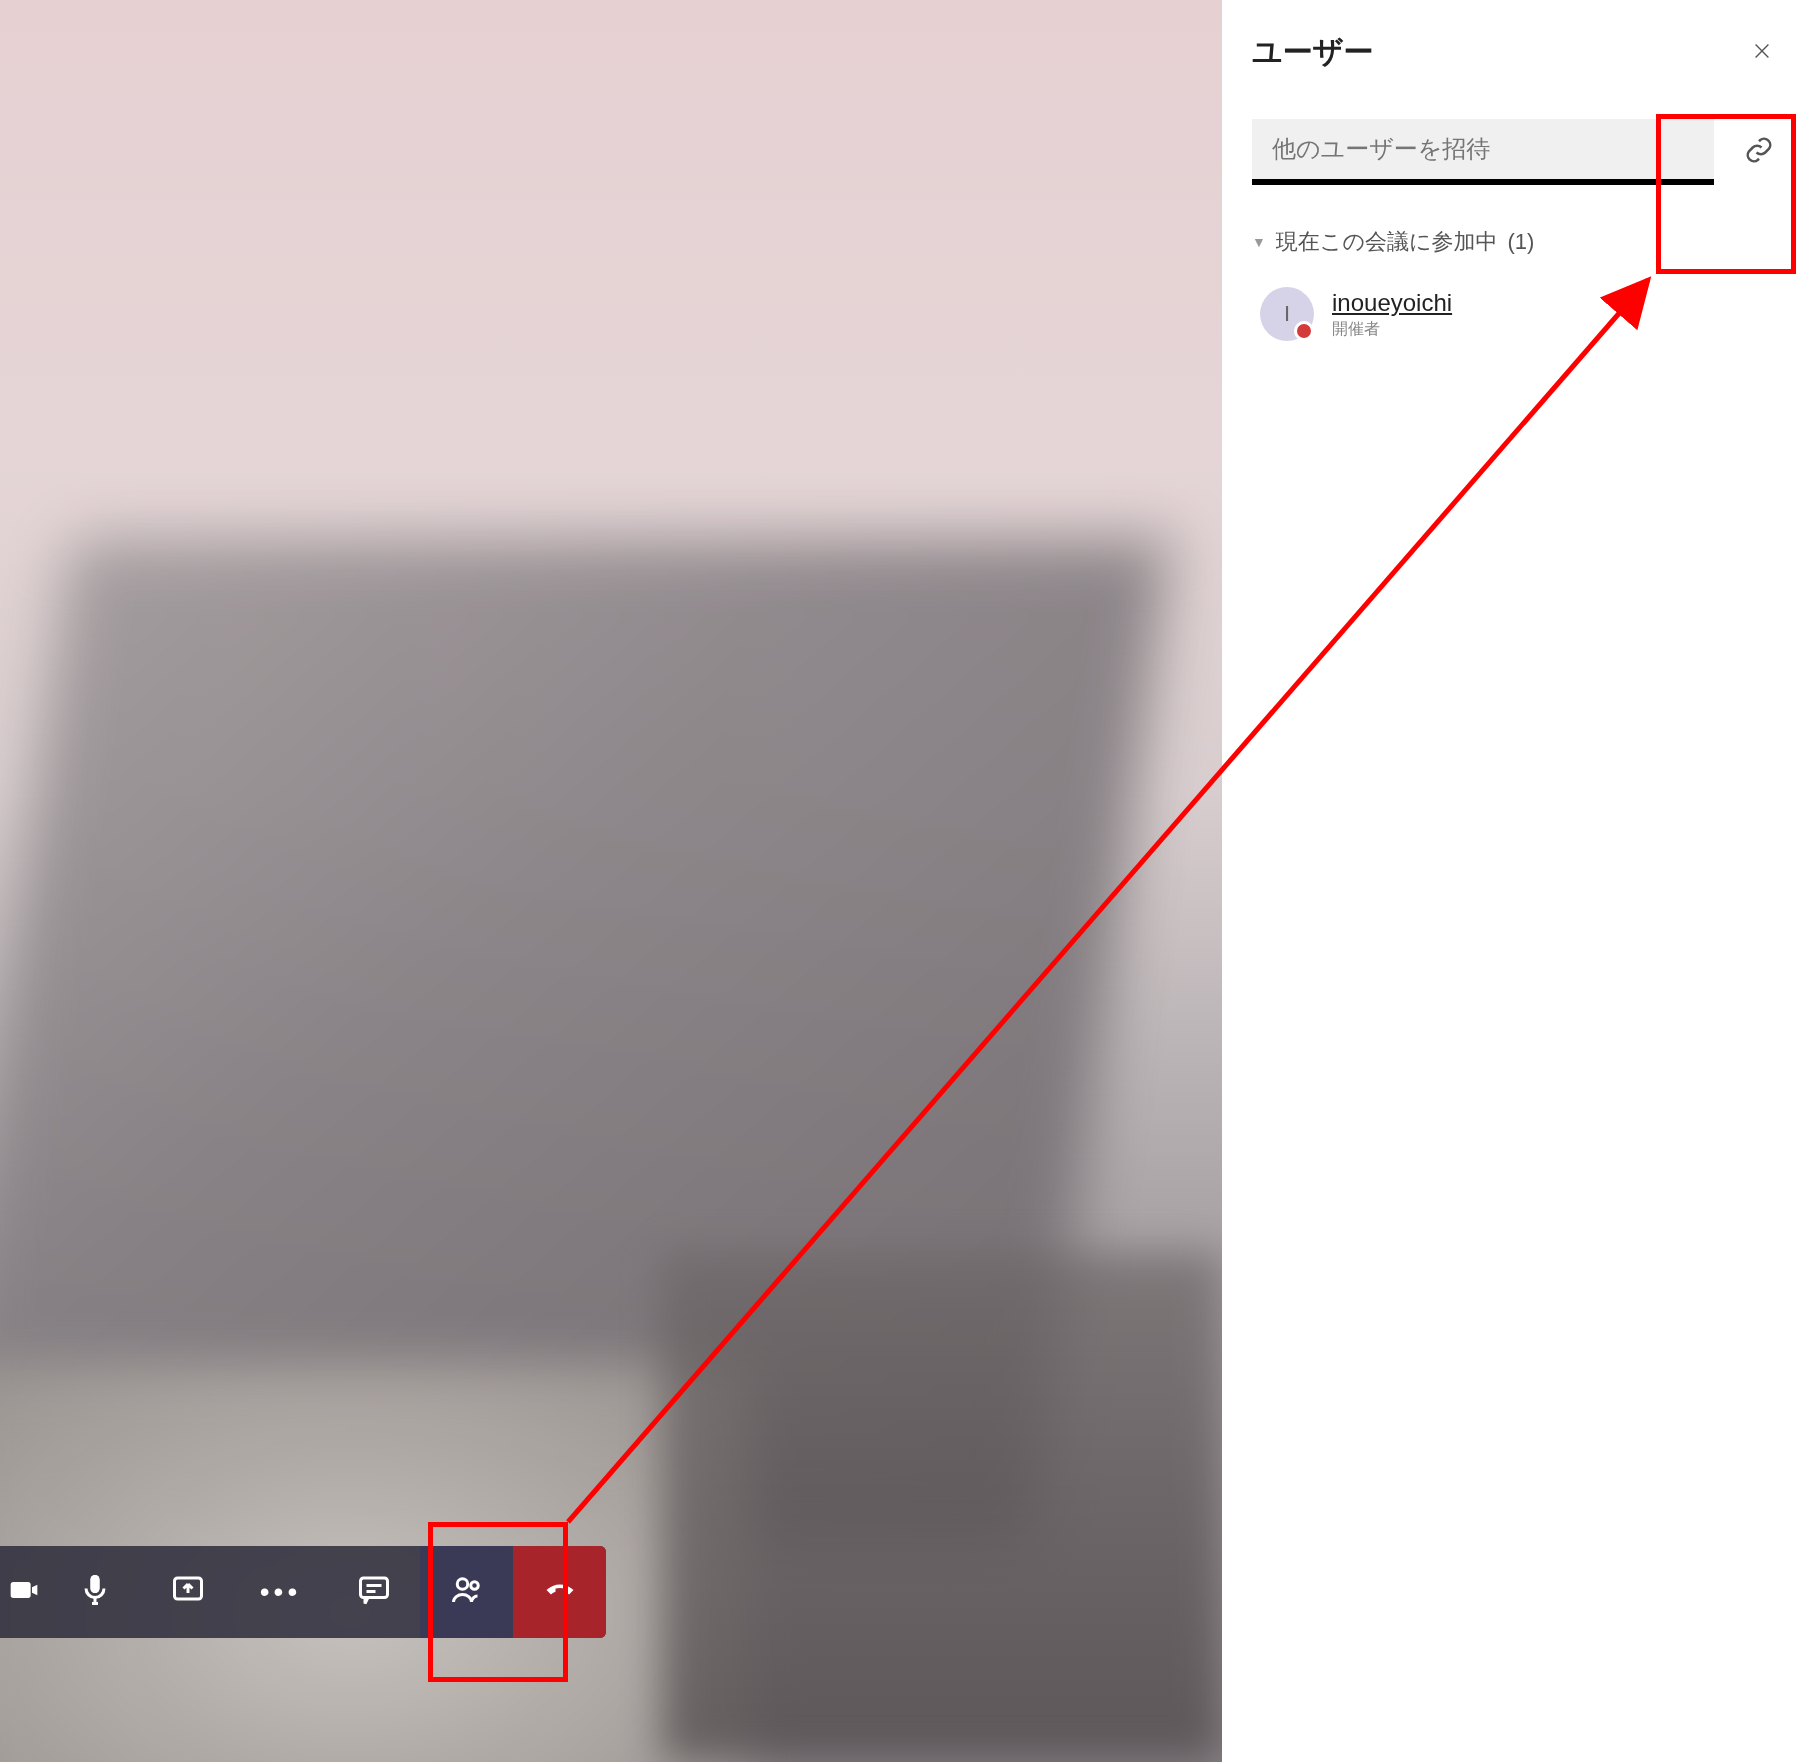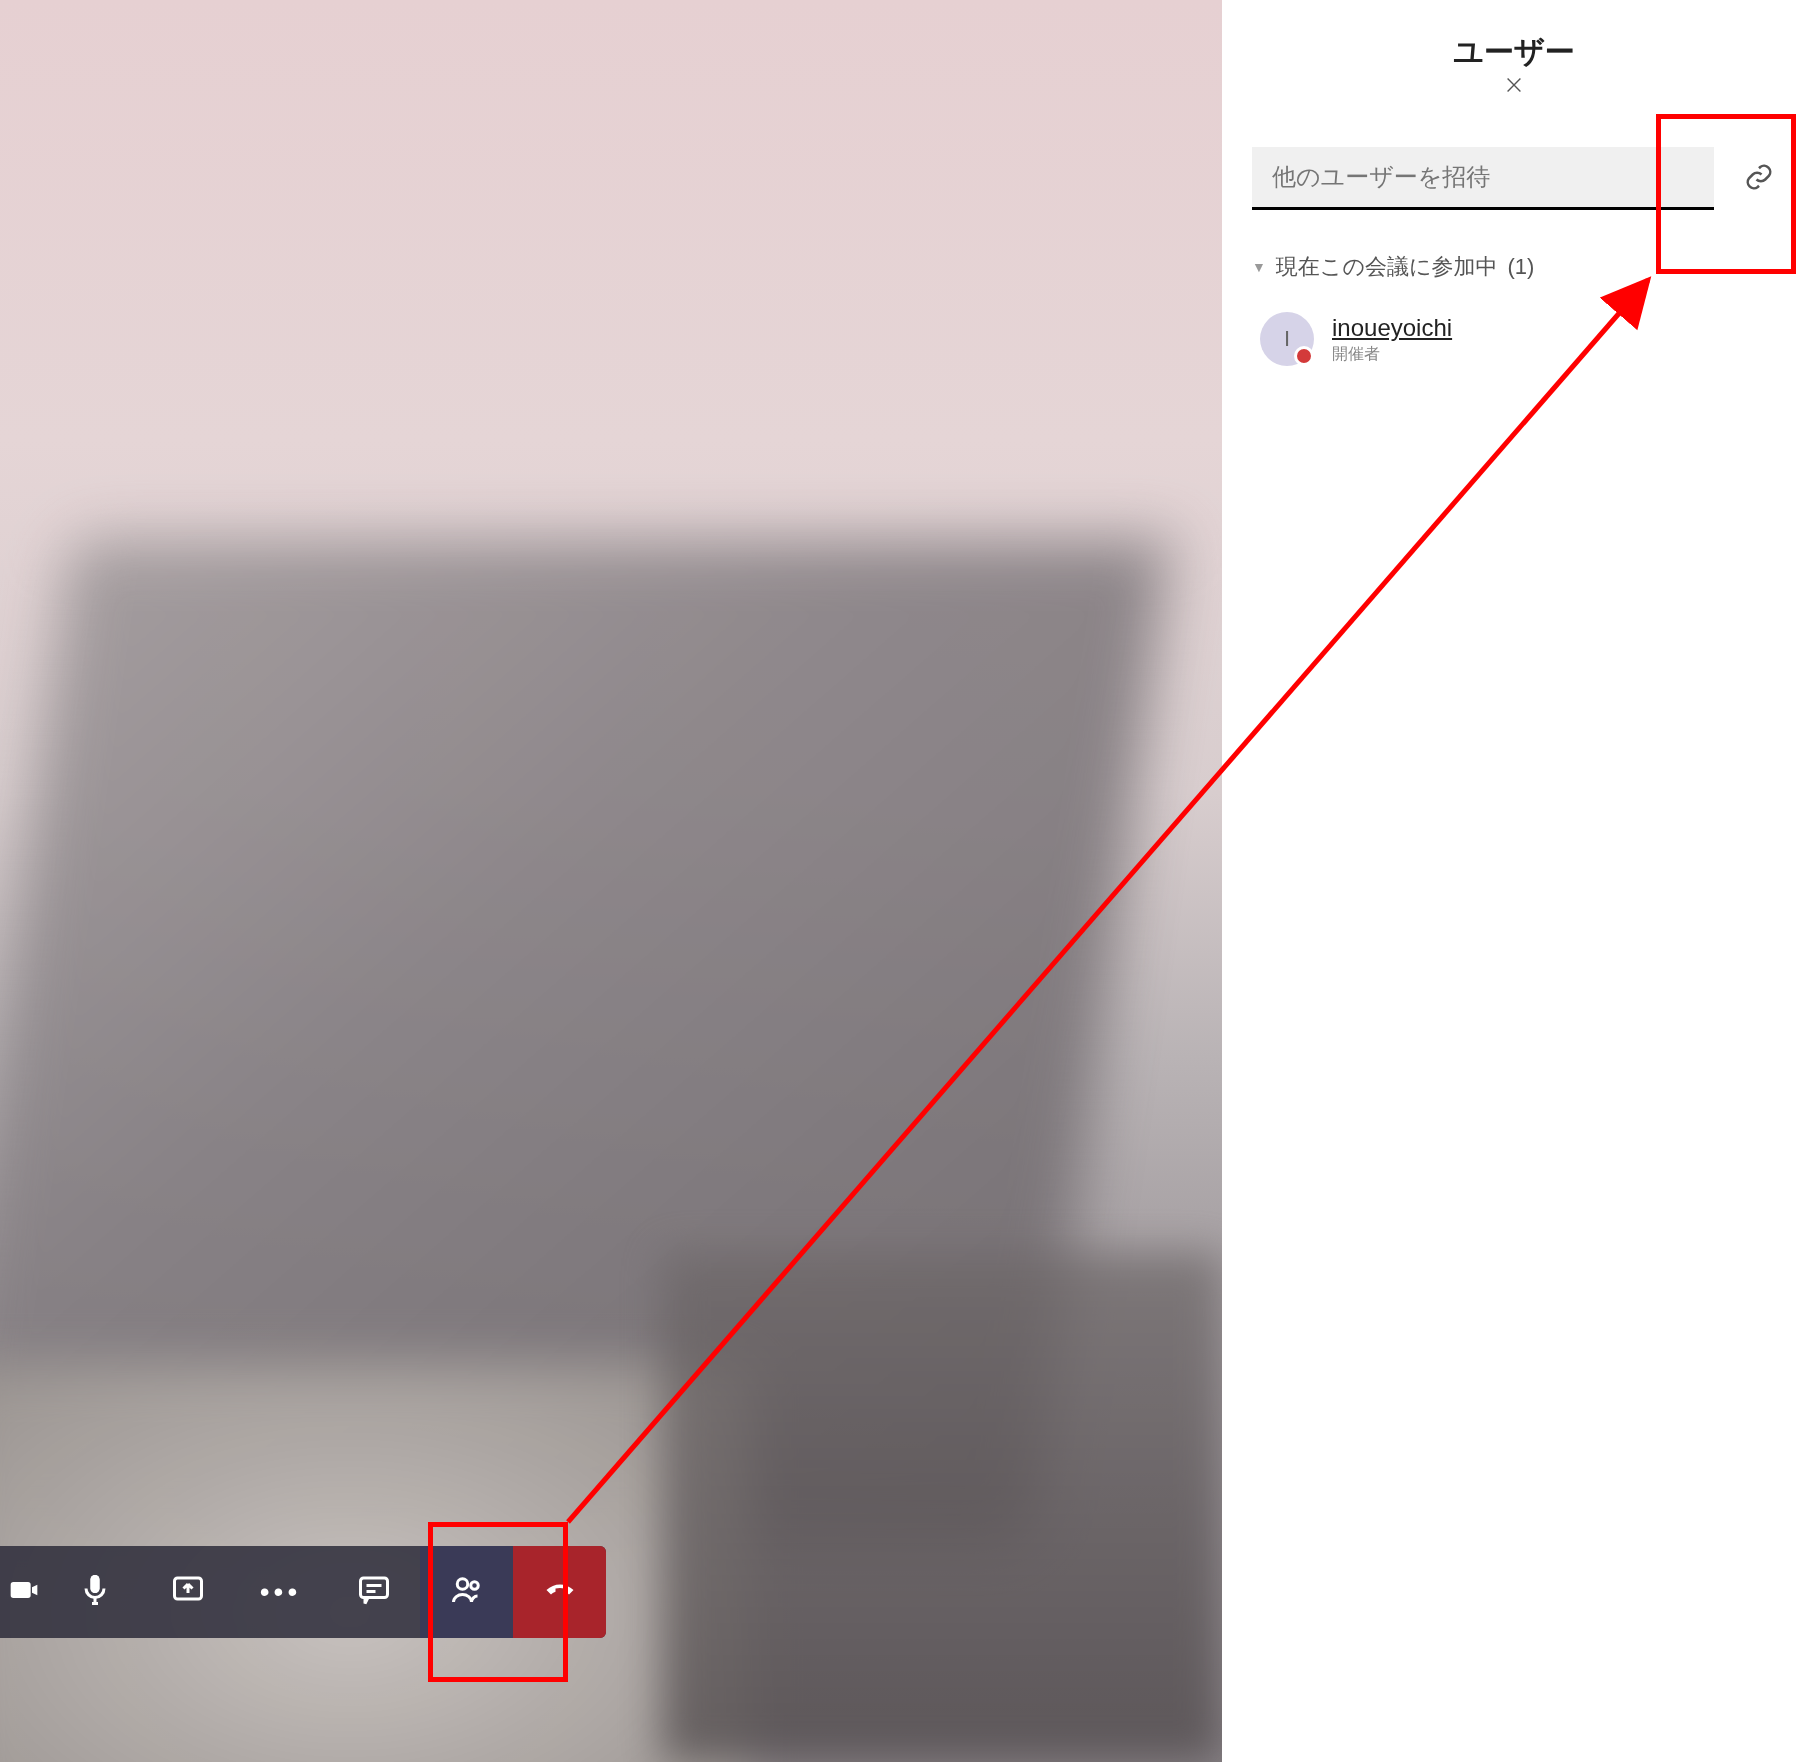--- a/index.html
+++ b/index.html
@@ -85,21 +85,20 @@
       padding: 32px 30px;
       position: relative;
       display: flex;
       flex-direction: column;
     }
     .sidebar-header {
       display: flex;
       justify-content: space-between;
       align-items: center;
       margin-bottom: 46px;
-      flex-direction: column;
     }
     .sidebar-title {
       font-size: 30px;
       font-weight: 700;
       color: #222;
     }
     .close-btn {
       width: 28px;
       height: 28px;
       cursor: pointer;
@@ -113,21 +112,21 @@
     .invite-row {
       display: flex;
       align-items: center;
       gap: 28px;
       margin-bottom: 42px;
     }
     .invite-input {
       flex: 1;
       background: #f0f0f0;
       border: none;
-      border-bottom: 3px solid #000000;
+      border-bottom: 6px solid #000000;
       padding: 16px 20px;
       font-size: 24px;
       color: #555;
       outline: none;
       font-family: inherit;
     }
     .copy-link {
       width: 34px;
       height: 34px;
       cursor: pointer;

